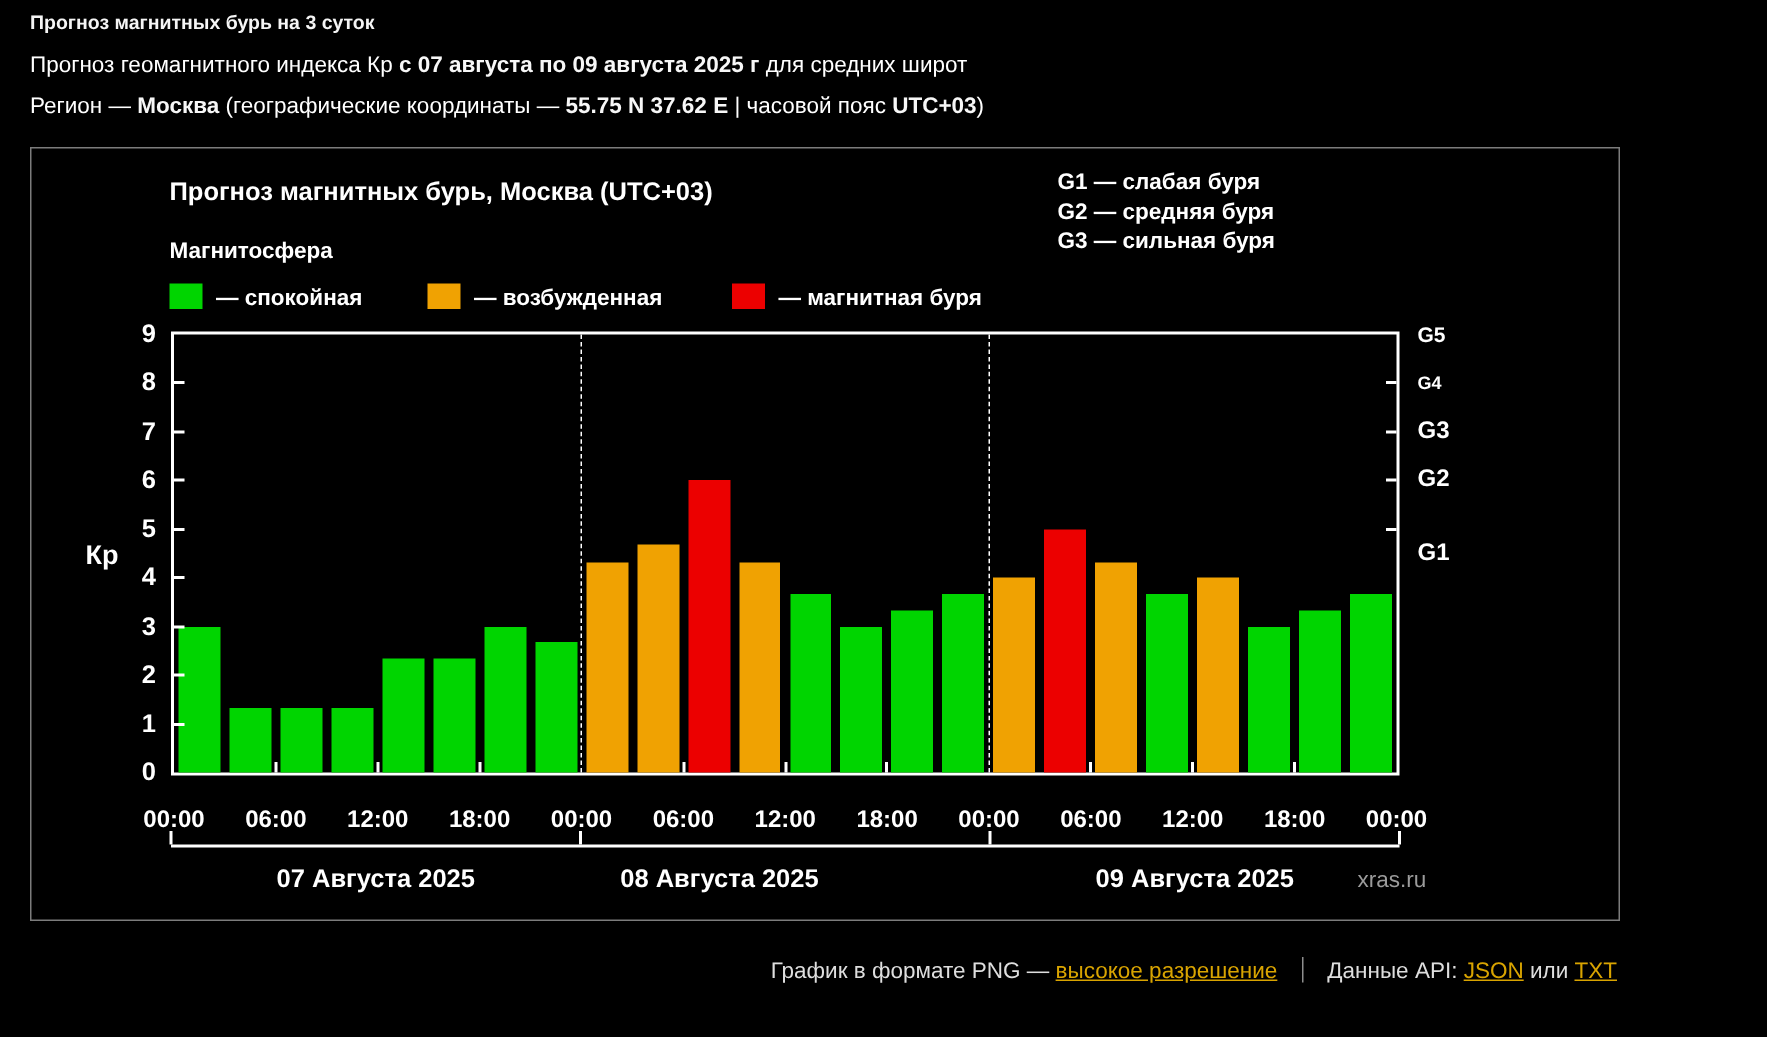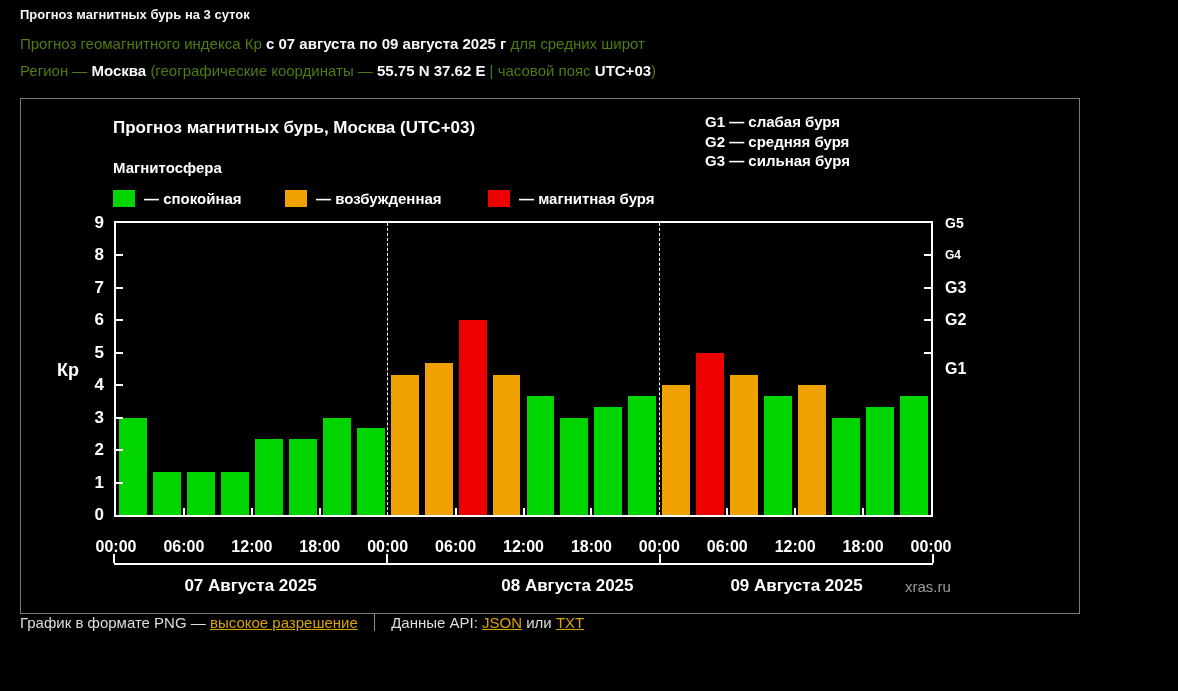--- a/index.html
+++ b/index.html
@@ -7,41 +7,41 @@
     width:1178px; height:691px;
     background:#000; color:#fff;
     font-family:"Liberation Sans","DejaVu Sans",sans-serif;
     overflow:hidden;
   }
   .page { padding:7px 20px 0 20px; }
   .page-title { margin:0; font-size:13px; font-weight:bold; color:#f5f5f5; }
   .meta-line { font-size:15px; color:#f2f2f2; }
   .meta-line.first { margin-top:13px; }
   .meta-line.second { margin-top:10px; }
-  .meta-line .dim { color:#4d7c0f; }
+  .meta-line .dim { color:#ffffff; }
   .meta-line b { color:#f7f7f7; }
 
   #chart-area {
     position:relative; margin-top:19px;
     width:1058px; height:514px;
     border:1px solid #7c7c7c; background:#000;
   }
   .chart-title { position:absolute; left:92px; top:19px; font-size:17px; font-weight:bold; }
   .magneto-label { position:absolute; left:92px; top:60px; font-size:15px; font-weight:bold;text-align:center; }
   .legend-item { position:absolute; top:90px; font-size:15px; font-weight:bold; height:20px; line-height:20px; white-space:nowrap; }
   .swatch { display:inline-block; width:22px; height:17px; vertical-align:-3px; margin-right:9px; }
   .g-legend { position:absolute; left:684px; top:13px; font-size:15px; font-weight:bold; line-height:19.5px; white-space:nowrap; }
   .kp-label { position:absolute; left:36px; top:261px; font-size:18px; font-weight:bold; }
   #plot { position:absolute; left:93px; top:122px; width:815px; height:292px; border:2px solid #fff; background:#000; }
   #plot > div { position:absolute; }
   .tick-label { position:absolute; font-weight:bold; line-height:20px; white-space:nowrap; }
   .date-label { position:absolute; font-size:17px; font-weight:bold; }
   .watermark { position:absolute; left:884px; top:479px; font-size:15px; color:#9b9b9b; }
 
-  .footer { width:1058px; font-size:15px; }
+  .footer { width:1058px; margin-top:24px; text-align:right; font-size:15px; }
   .footer .ftext { color:#dedede; }
   .flink { color:#d9a400; text-decoration:underline; cursor:pointer; }
   .fsep { display:inline-block; width:1px; height:17px; background:#8d8d8d; margin:0 12px; vertical-align:-3px; }
 </style>
 </head>
 <body>
 
 <div class="page">
 
   <h1 class="page-title">Прогноз магнитных бурь на 3 суток</h1>
@@ -161,21 +161,21 @@
       <div class="tick-label" style="position: absolute; left: 676.25px; top: 438px; width: 60px; text-align: center; font-size: 16px;">06:00</div>
       <div class="tick-label" style="position: absolute; left: 744.17px; top: 438px; width: 60px; text-align: center; font-size: 16px;">12:00</div>
       <div class="tick-label" style="position: absolute; left: 812.08px; top: 438px; width: 60px; text-align: center; font-size: 16px;">18:00</div>
       <div class="tick-label" style="position: absolute; left: 880px; top: 438px; width: 60px; text-align: center; font-size: 16px;">00:00</div>
       <div style="position: absolute; left: 93px; top: 464px; width: 819px; height: 2px; background: rgb(255, 255, 255);"></div>
       <div style="position: absolute; left: 92px; top: 455px; width: 2px; height: 9px; background: rgb(255, 255, 255);"></div>
       <div style="position: absolute; left: 365px; top: 455px; width: 2px; height: 9px; background: rgb(255, 255, 255);"></div>
       <div style="position: absolute; left: 638px; top: 455px; width: 2px; height: 9px; background: rgb(255, 255, 255);"></div>
       <div style="position: absolute; left: 911px; top: 455px; width: 2px; height: 9px; background: rgb(255, 255, 255);"></div>
       <div class="date-label" style="position: absolute; left: 119.5px; top: 477px; width: 220px; text-align: center;">07 Августа 2025</div>
-      <div class="date-label" style="position: absolute; left: 392.5px; top: 477px; width: 220px; text-align: right;">08 Августа 2025</div>
+      <div class="date-label" style="position: absolute; left: 392.5px; top: 477px; width: 220px; text-align: left;">08 Августа 2025</div>
       <div class="date-label" style="position: absolute; left: 665.5px; top: 477px; width: 220px; text-align: center;">09 Августа 2025</div>
     </div>
 
   <div class="footer">
     <span class="ftext">График в формате PNG —</span>
     <a href="#" class="flink">высокое разрешение</a>
     <span class="fsep"></span>
     <span class="ftext">Данные API:</span>
     <a href="#" class="flink">JSON</a>
     <span class="ftext">или</span>

